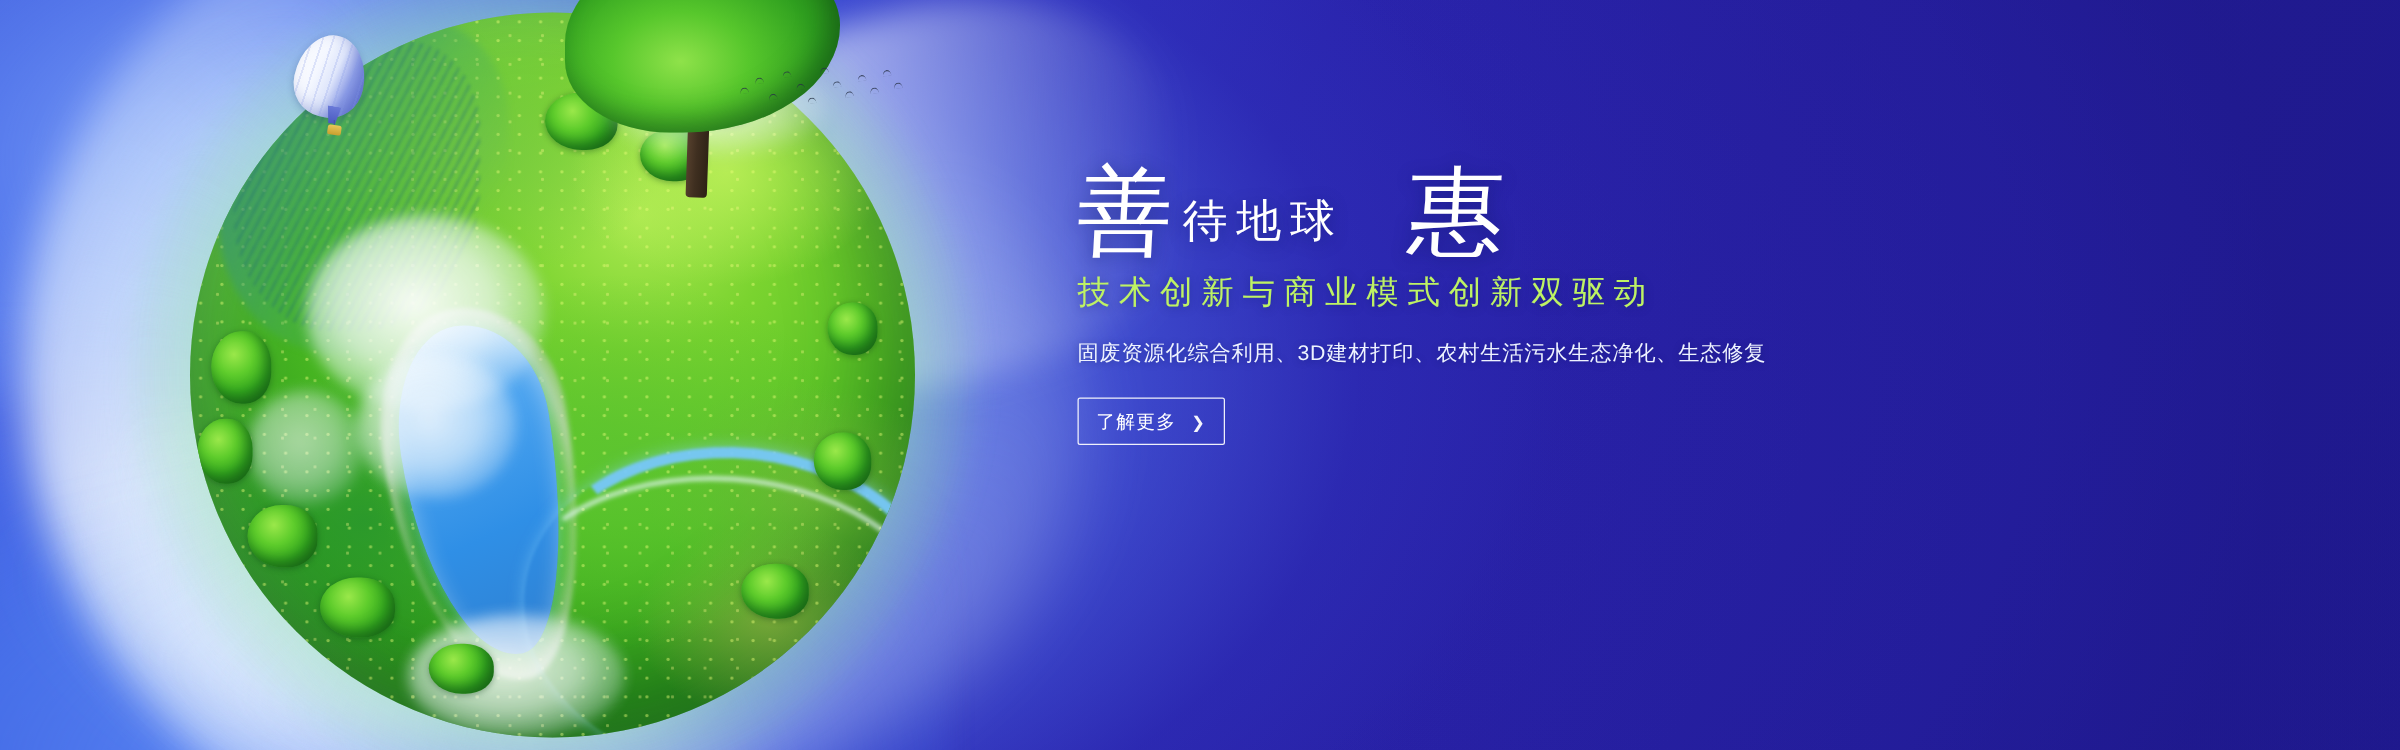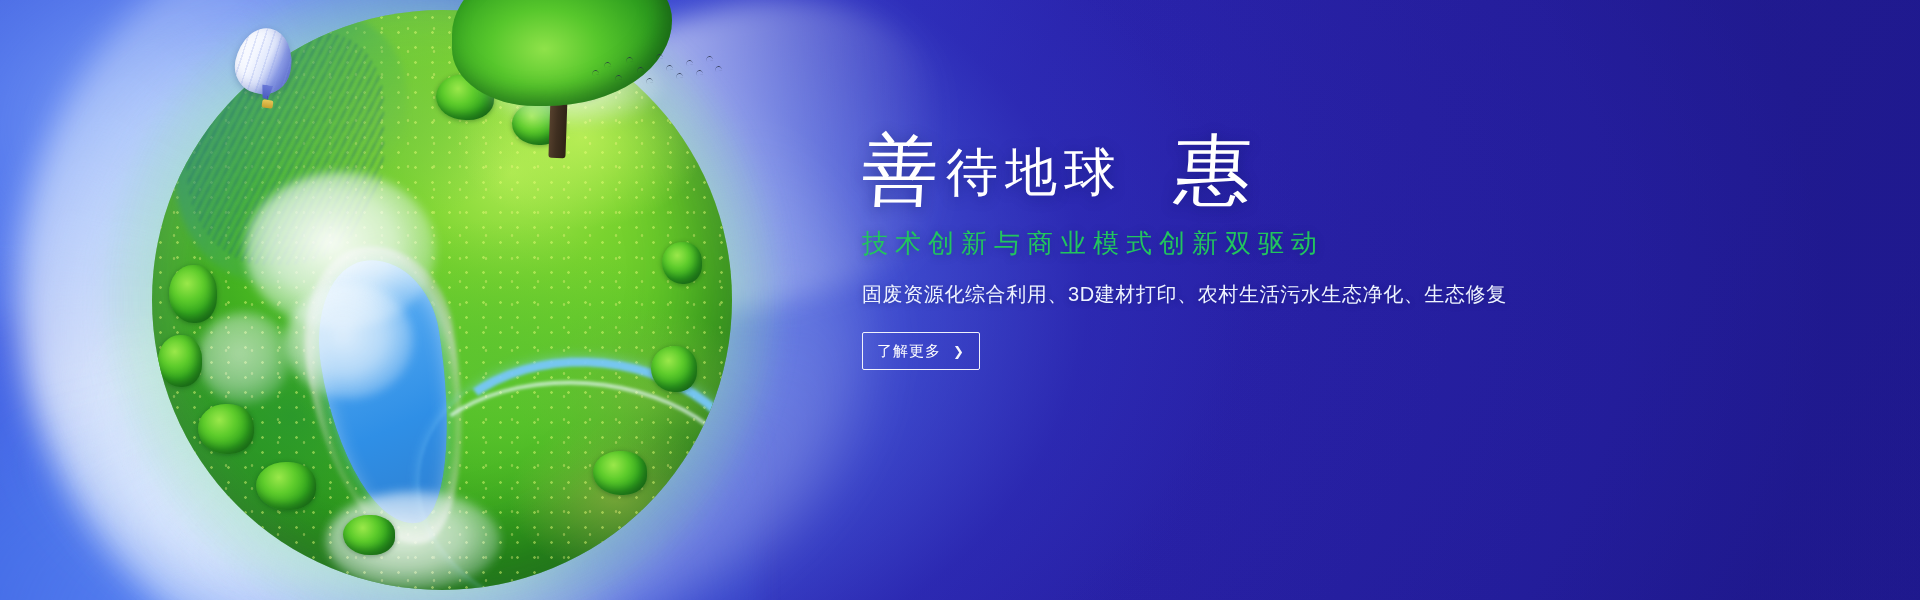--- a/index.html
+++ b/index.html
@@ -388,43 +388,43 @@
   .h-big {
     font-family: "Liberation Serif", "DejaVu Serif", serif;
     font-size: 76px;
     line-height: 1;
     font-weight: 400;
     letter-spacing: 0;
     transform: skewX(-3deg);
   }
   .h-small {
     font-family: "Liberation Serif", "DejaVu Serif", serif;
-    font-size: 52px;
+    font-size: 36px;
     line-height: 1;
     font-weight: 400;
     letter-spacing: 7px;
     margin-left: 8px;
     position: relative;
     top: -6px;
   }
   .h-gap { display: inline-block; width: 52px; }
 
   .subtitle {
-    margin-top: 18px;
-    color: #22c55e;
+    margin-top: 8px;
+    color: #bef264;
     font-size: 26px;
     letter-spacing: 7px;
     font-weight: 400;
     white-space: nowrap;
     text-shadow: 0 1px 8px rgba(10,20,90,0.4);
   }
   .desc {
     margin-top: 20px;
     color: #eef3ff;
-    font-size: 20px;
+    font-size: 17px;
     letter-spacing: 0.6px;
     font-weight: 400;
     white-space: nowrap;
     text-shadow: 0 1px 6px rgba(10,20,90,0.4);
   }
 
   .cta {
     margin-top: 24px;
     display: inline-flex;
     align-items: center;

